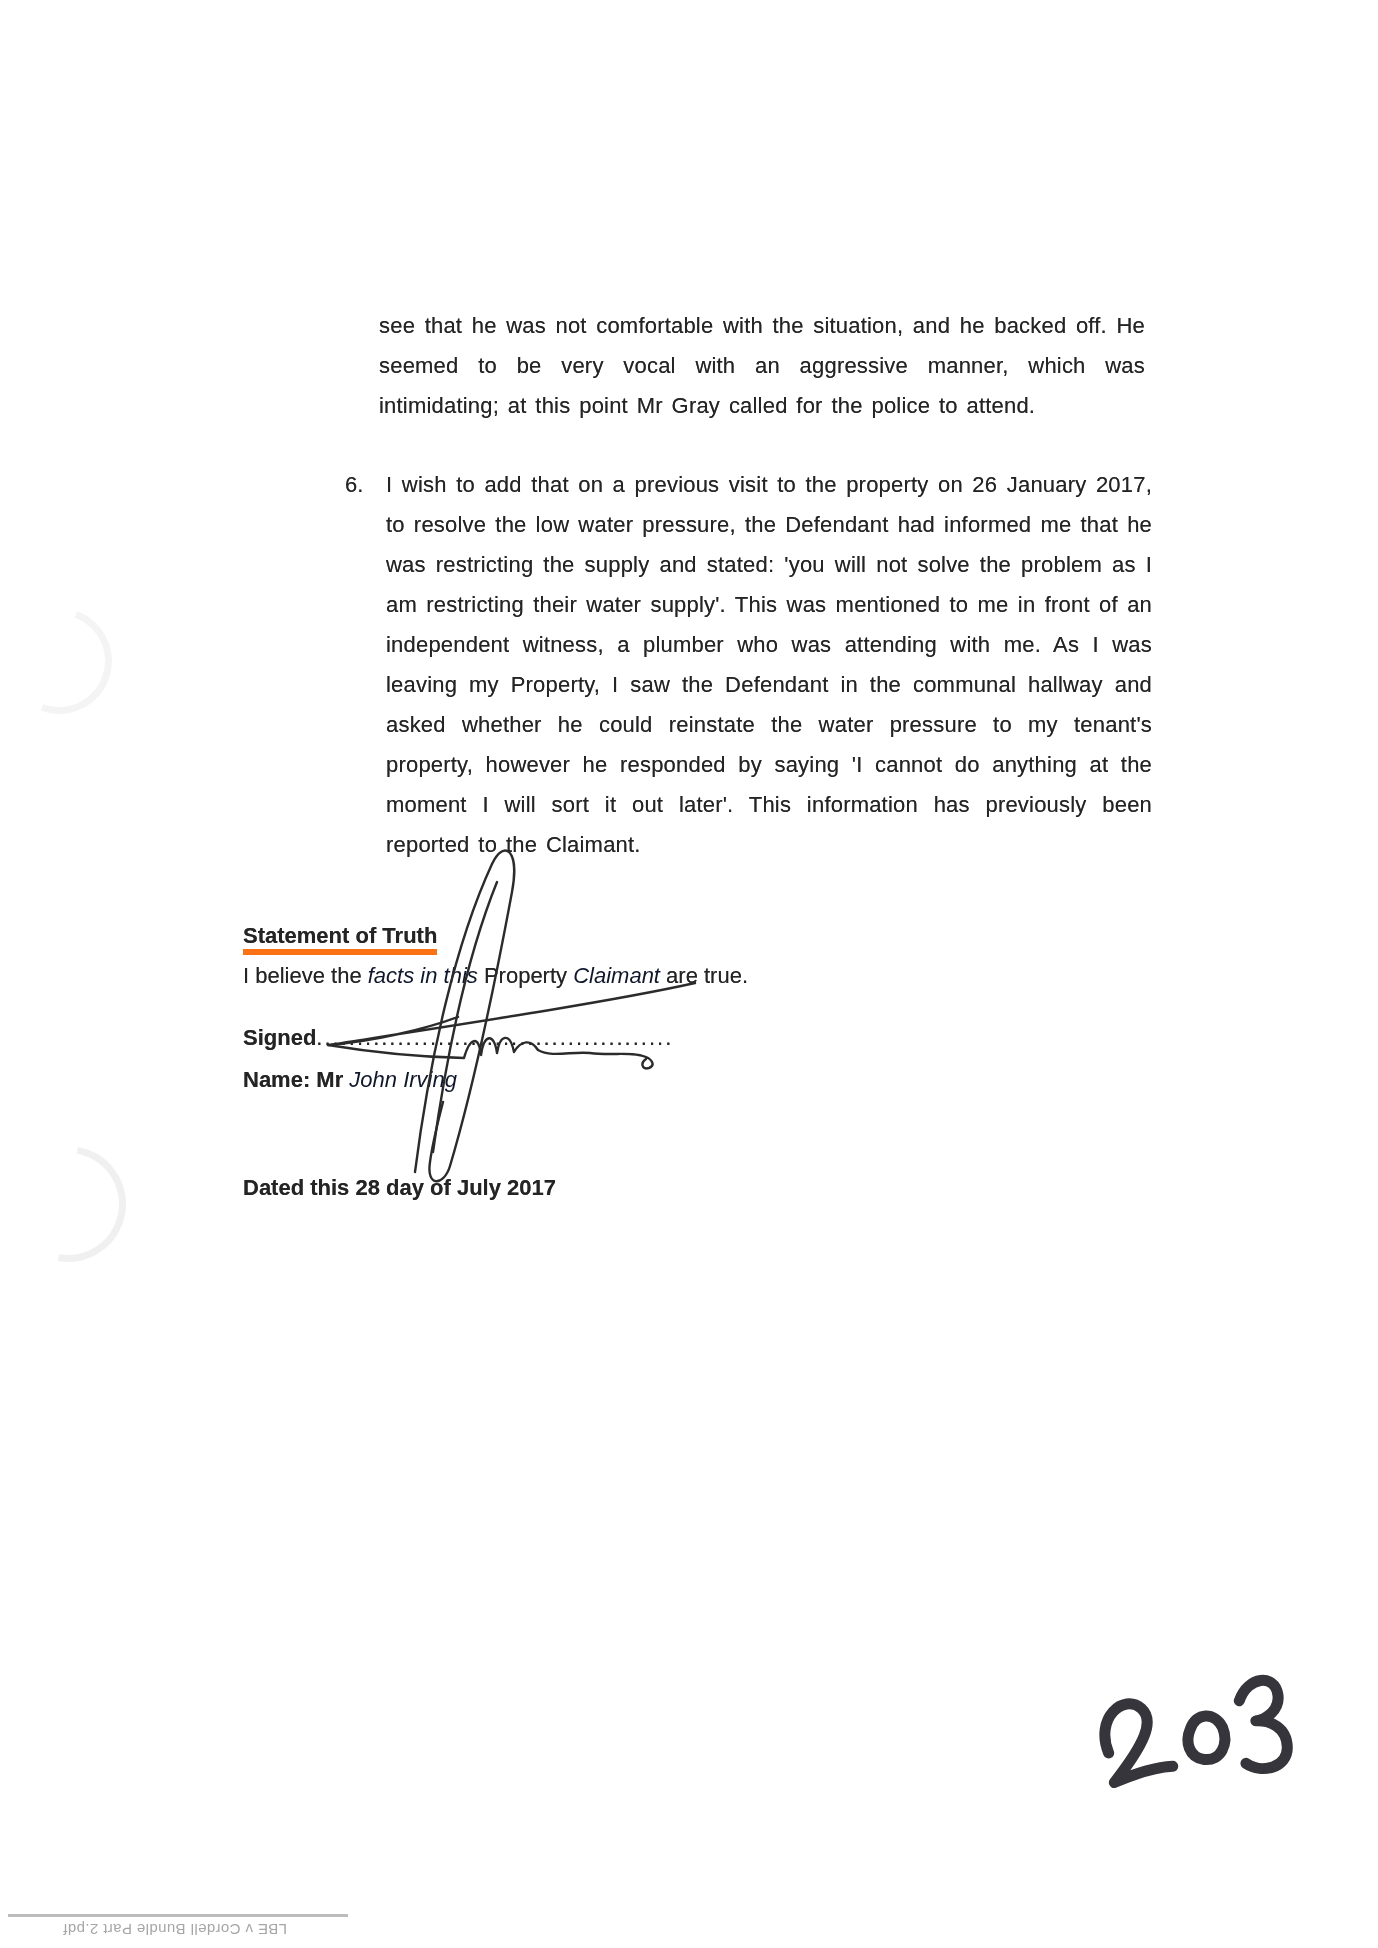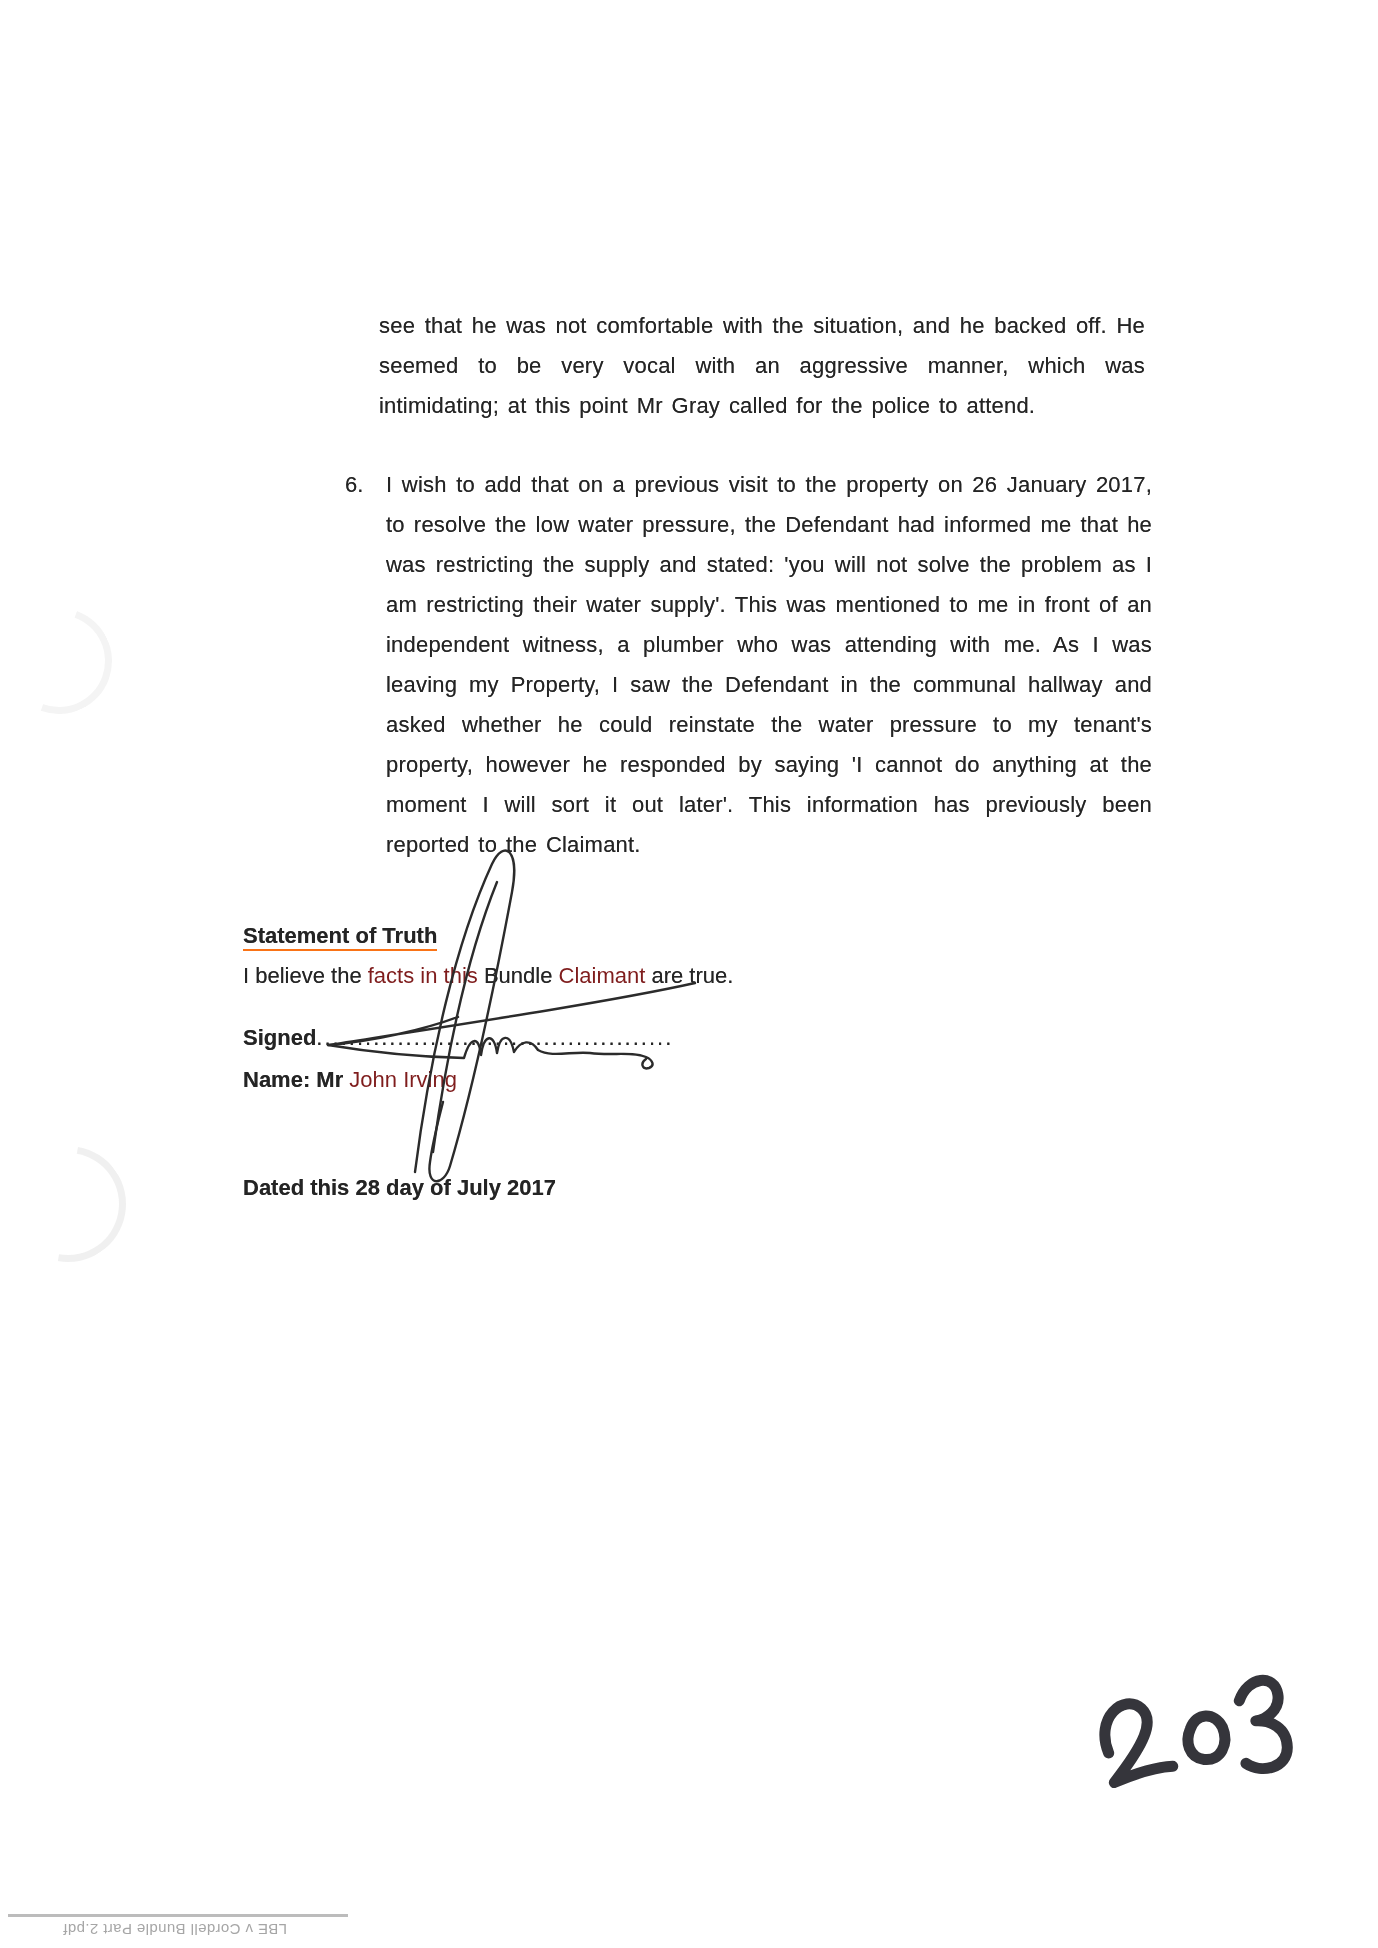--- a/index.html
+++ b/index.html
@@ -13,27 +13,27 @@
     letter-spacing:0.2px; word-spacing:2.5px;
     text-shadow:0 0 0.6px rgba(0,0,0,0.55);
   }
   .para-intro { top:306px; left:379px; width:766px; }
   .item6-text { top:465px; left:386px; width:766px; }
   .item6-num  { position:absolute; top:465px; left:345px; font-size:22px; line-height:40px;
                 text-shadow:0 0 0.6px rgba(0,0,0,0.55); }
   .truth-line { position:absolute; left:243px; font-size:22px; line-height:40px;
                 text-shadow:0 0 0.6px rgba(0,0,0,0.55); white-space:nowrap; }
   .truth-heading { top:916px; font-weight:bold; }
-  .truth-heading span { border-bottom:2px solid #f97316; padding-bottom:1px; }
+  .truth-heading span { border-bottom:6px solid #f97316; padding-bottom:1px; }
   .belief-line { top:956px; }
   .signed-line { top:1018px; }
   .name-line   { top:1060px; }
   .dated-line  { top:1168px; font-weight:bold;text-align:center; }
   .signed-label, .name-label { font-weight:bold; }
-  .faded { color:#7f1d1d; text-shadow:none; }
+  .faded { color:#0f172a; text-shadow:none;font-style:italic; }
   .dots { letter-spacing:2px; font-weight:normal; }
   .signature-svg { position:absolute; left:280px; top:830px; }
   .pagenum-svg { position:absolute; left:1086px; top:1672px; transform:rotate(-7deg); }
   .footer-rule { position:absolute; left:8px; top:1914px; width:340px; height:3px; background:#bcbcbc; }
   .footer-text { position:absolute; left:30px; top:1921px; width:290px; text-align:center;
                  transform:rotate(180deg); color:#a6a6a6; font-size:15px; letter-spacing:0.4px;
                  font-family:"Liberation Sans","DejaVu Sans",sans-serif; }
   .punch { position:absolute; border-radius:50%; }
   .punch1 { left:6px;  top:608px;  width:92px;  height:92px;
             border:7px solid rgba(110,110,110,0.08);
@@ -53,21 +53,21 @@
   <div class="bodytext para-intro">see that he was not comfortable with the situation, and he backed off.  He seemed to be very vocal with an aggressive manner, which was intimidating; at this point Mr Gray called for the police to attend.</div>
 
   <div class="item6-num">6.</div>
   <div class="bodytext item6-text">I wish to add that on a previous visit to the property on 26 January 2017, to resolve the low water pressure, the Defendant had informed me that he was restricting the supply and stated: 'you will not solve the problem as I am restricting their water supply'. This was mentioned to me in front of an independent witness, a plumber who was attending with me. As I was leaving my Property, I saw the Defendant in the communal hallway and asked whether he could reinstate the water pressure to my tenant's property, however he responded by saying 'I cannot do anything at the moment I will sort it out later'. This information has previously been reported to the Claimant.</div>
 
   <div class="truth-line truth-heading">
     <span>Statement of Truth</span>
   </div>
 
   <div class="truth-line belief-line">
-    <span>I believe the </span><span class="faded">facts in this</span><span> Bundle </span><span class="faded">Claimant</span><span> are true.</span>
+    <span>I believe the </span><span class="faded">facts in this</span><span> Property </span><span class="faded">Claimant</span><span> are true.</span>
   </div>
 
   <div class="truth-line signed-line">
     <span class="signed-label">Signed</span><span class="dots">............................................</span>
   </div>
 
   <div class="truth-line name-line">
     <span class="name-label">Name: Mr </span><span class="faded">John Irving</span>
   </div>
 

